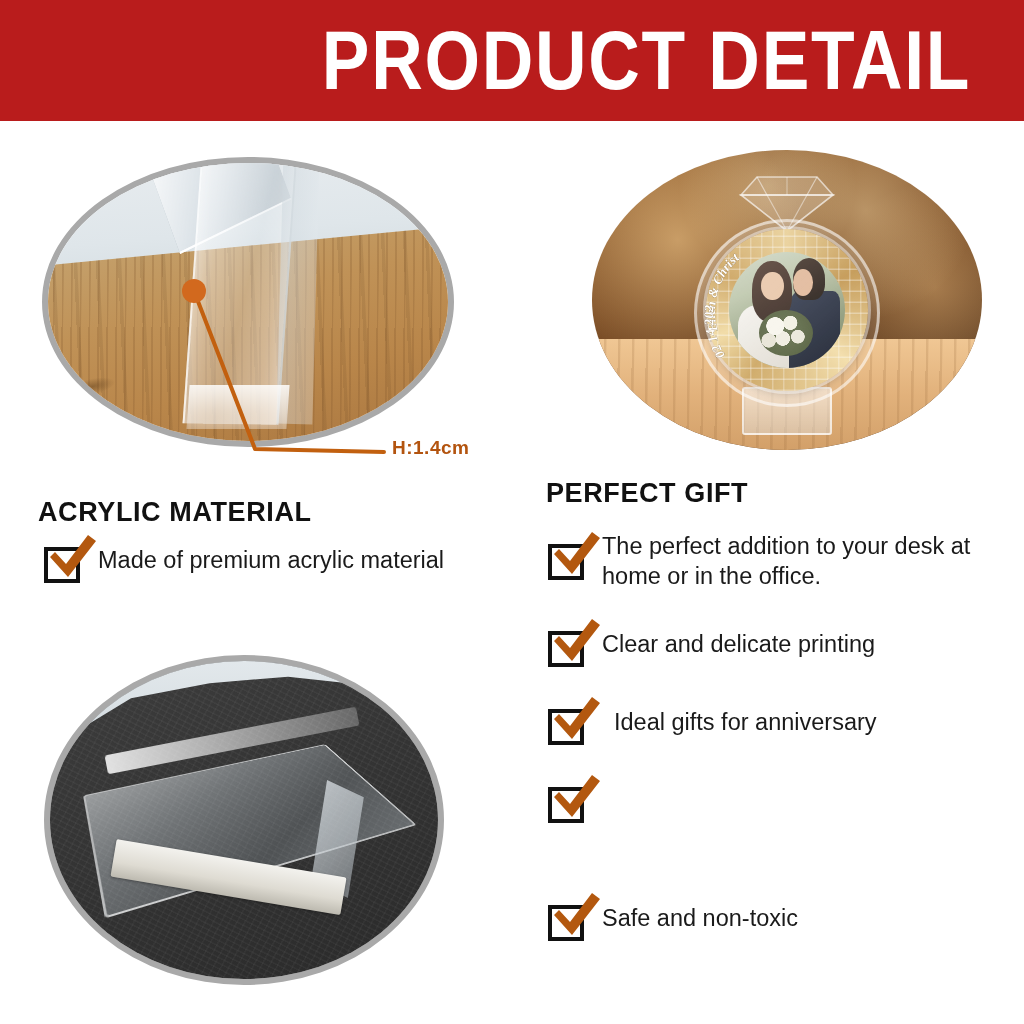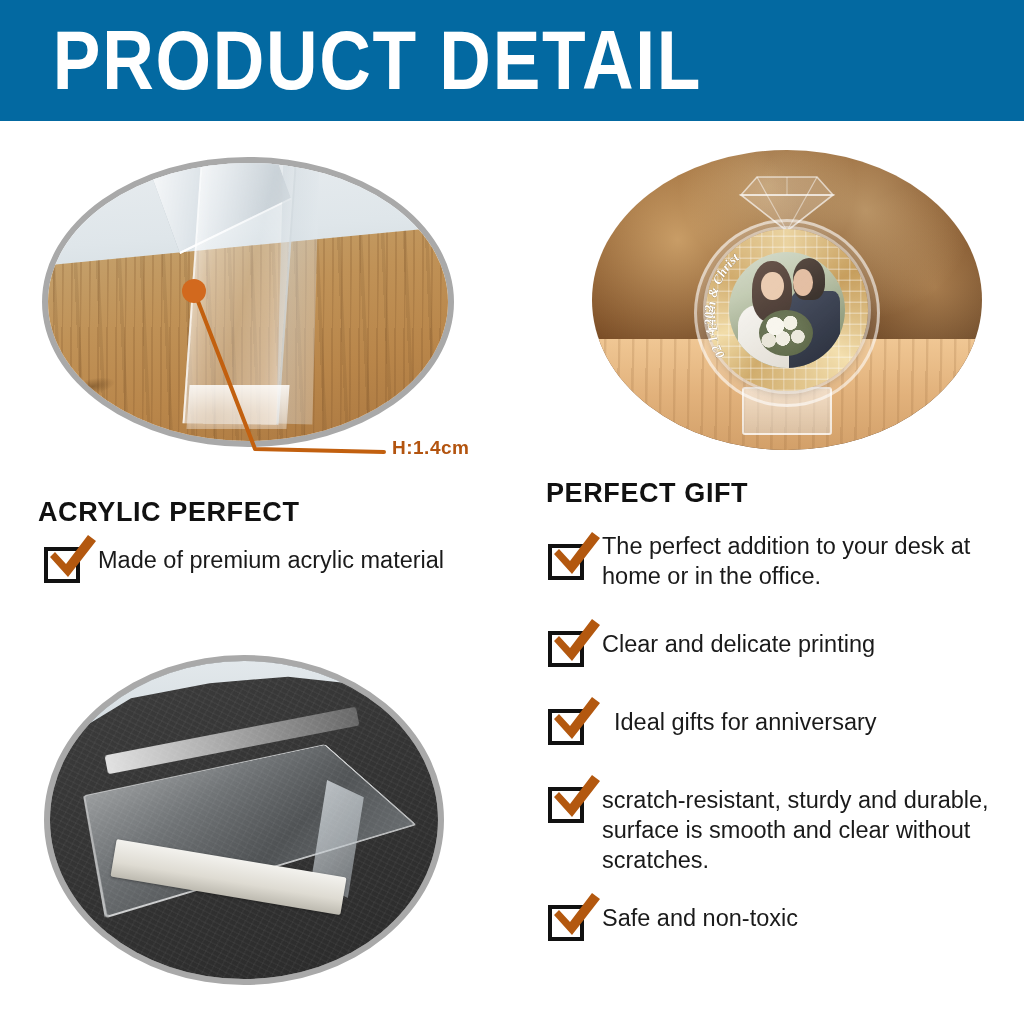--- a/index.html
+++ b/index.html
@@ -15,24 +15,24 @@
     font-family: "Liberation Sans", sans-serif;
     -webkit-font-smoothing: antialiased;
   }
 
   
   #header-banner {
     position: absolute;
     left: 0; top: 0;
     width: 1024px;
     height: 121px;
-    background: #0369a1;
+    background: #b91c1c;
     display: flex;
     align-items: center;
-    justify-content: flex-start;
+    justify-content: flex-end;
   }
   #header-title {
     color: #ffffff;
     font-family: "Liberation Sans Narrow", "Liberation Sans", sans-serif;
     font-weight: 700;
     font-size: 83px;
     letter-spacing: 2px;
     line-height: 1;
     transform: scaleX(0.86);
     transform-origin: center center;
@@ -477,21 +477,21 @@
 
 <div id="photo-acrylic-block" class="oval-frame oval-bordered">
   <div class="slate-bg"></div>
   <div class="slate-highlight"></div>
   <div class="block-top"></div>
   <div class="block-edge-gloss"></div>
   <div class="block-right"></div>
   <div class="block-front"></div>
 </div>
 
-<div id="heading-acrylic-material" class="section-heading">ACRYLIC PERFECT</div>
+<div id="heading-acrylic-material" class="section-heading">ACRYLIC MATERIAL</div>
 
 <div id="feature-left-0" class="feature-item">
   <span class="checkbox">
     <svg viewBox="0 0 56 52">
       <polygon points="6,24 11,19 22,31 44,2 52,8 24,44" fill="#b3580f"></polygon>
     </svg>
   </span>
   <span class="feature-text">Made of premium acrylic material</span>
 </div>
 
@@ -523,21 +523,20 @@
   </span>
   <span class="feature-text">Ideal gifts for anniversary</span>
 </div>
 
 <div id="feature-right-3" class="feature-item">
   <span class="checkbox">
     <svg viewBox="0 0 56 52">
       <polygon points="6,24 11,19 22,31 44,2 52,8 24,44" fill="#b3580f"></polygon>
     </svg>
   </span>
-  <span class="feature-text">scratch-resistant, sturdy and durable, surface is smooth and clear without scratches.</span>
 </div>
 
 <div id="feature-right-4" class="feature-item">
   <span class="checkbox">
     <svg viewBox="0 0 56 52">
       <polygon points="6,24 11,19 22,31 44,2 52,8 24,44" fill="#b3580f"></polygon>
     </svg>
   </span>
   <span class="feature-text">Safe and non-toxic</span>
 </div>

